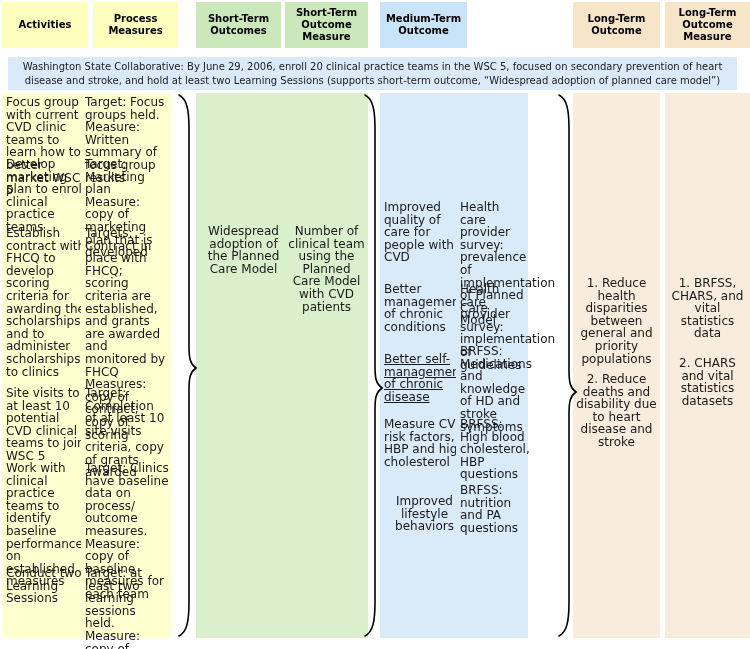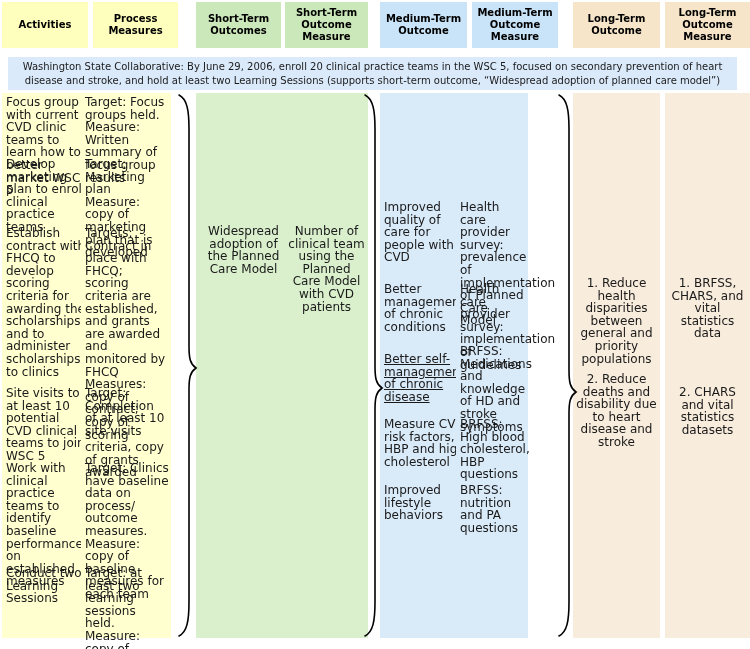--- a/index.html
+++ b/index.html
@@ -36,21 +36,20 @@
 </head>
 <body>
 
 <div class="canvas">
 
   <div class="hdr bg-hy" style="left:2px;width:86px;">Activities</div>
   <div class="hdr bg-hy" style="left:93px;width:85px;">Process Measures</div>
   <div class="hdr bg-hg" style="left:196px;width:85px;">Short-Term Outcomes</div>
   <div class="hdr bg-hg" style="left:285px;width:83px;">Short-Term Outcome Measure</div>
   <div class="hdr bg-hb" style="left:380px;width:87px;">Medium-Term Outcome</div>
-  <div class="hdr bg-hb" style="left:472px;width:86px;">Medium-Term Outcome Measure</div>
   <div class="hdr bg-ht" style="left:573px;width:87px;">Long-Term Outcome</div>
   <div class="hdr bg-ht" style="left:665px;width:85px;">Long-Term Outcome Measure</div>
 
   <div class="banner">Washington State Collaborative: By June 29, 2006, enroll 20 clinical practice teams in the WSC 5, focused on secondary prevention of heart
 disease and stroke, and hold at least two Learning Sessions (supports short-term outcome, “Widespread adoption of planned care model”)</div>
 
   <div class="col left bg-by" style="left:2px;width:86px;">
     <div class="block" style="top:3px;">Focus group with current CVD clinic teams to learn how to better market WSC 5</div>
     <div class="block" style="top:65px;">Develop marketing plan to enroll clinical practice teams</div>
     <div class="block" style="top:134px;">Establish contract with FHCQ to develop scoring criteria for awarding the scholarships and to administer scholarships to clinics</div>
@@ -79,39 +78,39 @@
 
   <div class="col center bg-bg" style="left:285px;width:83px;">
     <div class="block" style="top:132px;">Number of clinical team using the Planned Care Model with CVD patients</div>
   </div>
 
   <div class="col left bg-bb" style="left:380px;width:87px;">
     <div class="block" style="top:108px;">Improved quality of care for people with CVD</div>
     <div class="block" style="top:190px;">Better management of chronic conditions</div>
     <div class="block" style="top:260px;text-decoration:underline;">Better self-management of chronic disease</div>
     <div class="block" style="top:325px;">Measure CVD risk factors, HBP and high cholesterol</div>
-    <div class="block" style="top:391px;">Improved lifestyle behaviors</div>
+    <div class="block" style="top:402px;text-align:center;">Improved lifestyle behaviors</div>
   </div>
 
   <div class="col left bg-bb" style="left:456px;width:72px;">
     <div class="block" style="top:108px;">Health care provider survey: prevalence of implementation of Planned Care Model</div>
     <div class="block" style="top:190px;">Health care provider survey: implementation of guidelines</div>
     <div class="block" style="top:252px;">BRFSS: Medications and knowledge of HD and stroke symptoms</div>
     <div class="block" style="top:325px;">BRFSS: High blood cholesterol, HBP questions</div>
     <div class="block" style="top:391px;">BRFSS: nutrition and PA questions</div>
   </div>
 
   <div class="col center bg-bt" style="left:573px;width:87px;">
     <div class="block" style="top:184px;">1. Reduce health disparities between general and priority populations</div>
     <div class="block" style="top:280px;">2. Reduce deaths and disability due to heart disease and stroke</div>
   </div>
 
   <div class="col center bg-bt" style="left:665px;width:85px;">
     <div class="block" style="top:184px;">1. BRFSS, CHARS, and vital statistics data</div>
-    <div class="block" style="top:293px;">2. CHARS and vital statistics datasets</div>
+    <div class="block" style="top:264px;">2. CHARS and vital statistics datasets</div>
   </div>
 
   <svg class="brace" style="left:176px;" viewBox="0 0 22 545" aria-hidden="true">
     <path d="M3,2 C11,6 13,17 13,36 L13,253 C13,265 14,271 20,275 C14,279 13,285 13,297 L13,509 C13,528 11,539 3,543"></path>
   </svg>
   <svg class="brace" style="left:362px;" viewBox="0 0 22 545" aria-hidden="true">
     <path d="M3,2 C11,6 13,17 13,36 L13,273 C13,285 14,291 20,295 C14,299 13,305 13,317 L13,509 C13,528 11,539 3,543"></path>
   </svg>
   <svg class="brace" style="left:556px;" viewBox="0 0 22 545" aria-hidden="true">
     <path d="M3,2 C11,6 13,17 13,36 L13,277 C13,289 14,295 20,299 C14,303 13,309 13,321 L13,509 C13,528 11,539 3,543"></path>

